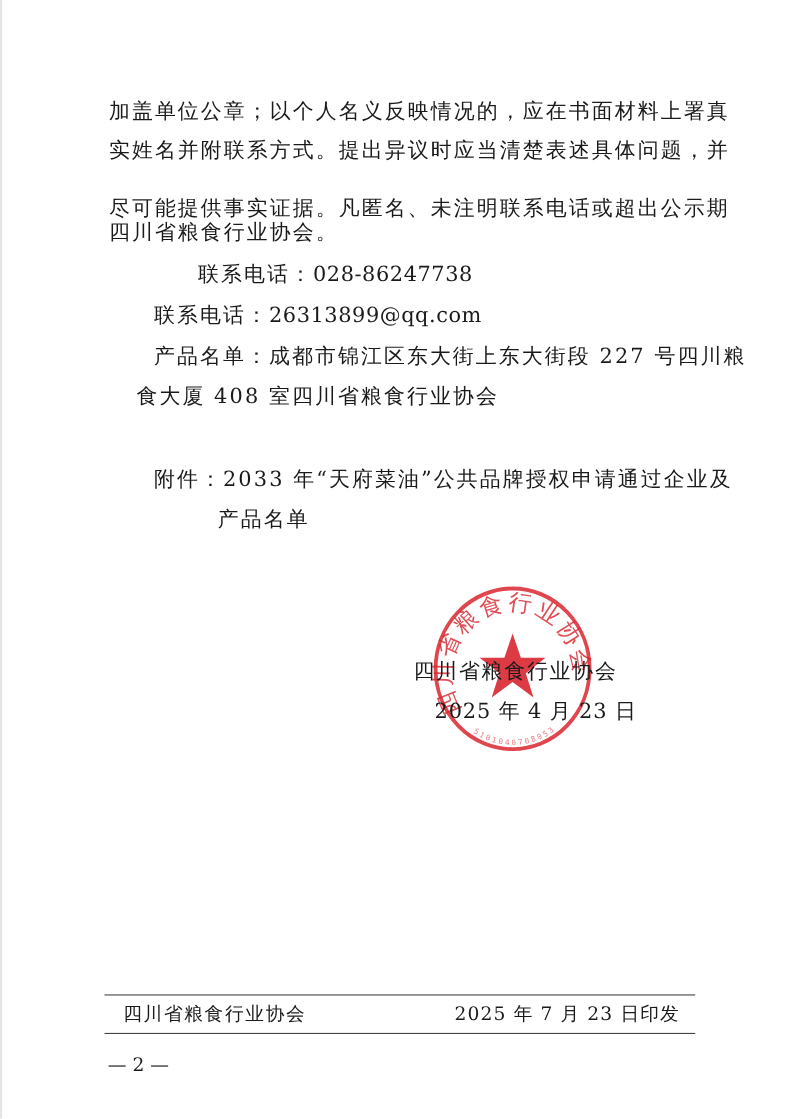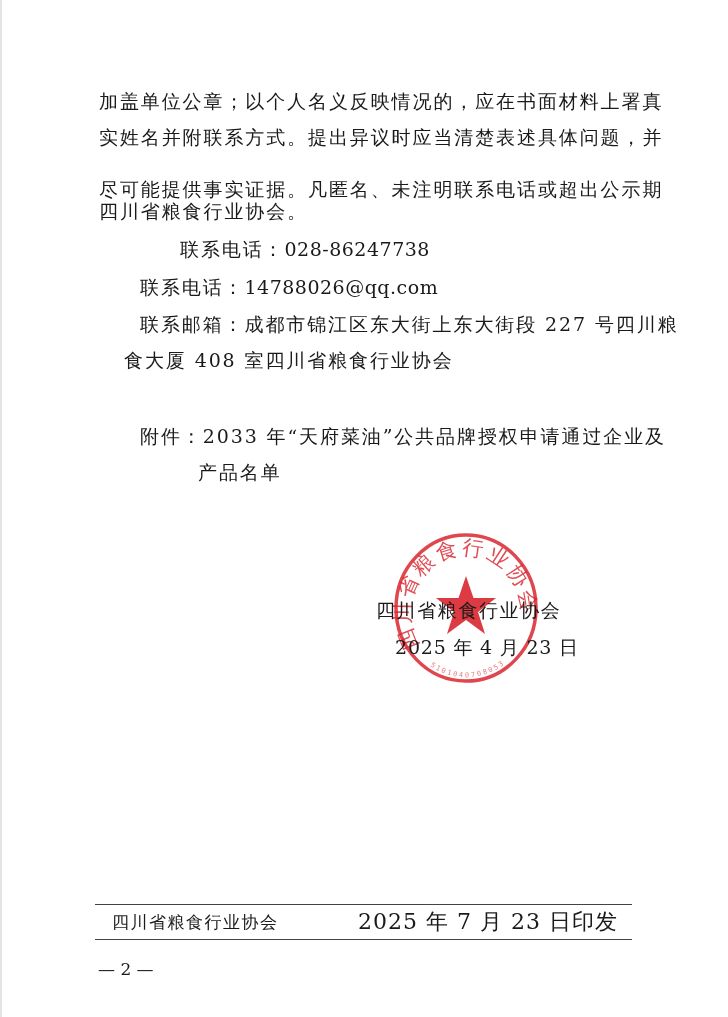--- a/index.html
+++ b/index.html
@@ -16,42 +16,42 @@
   }
   .body-para { left: 99px; width: 540px; }
   .num { letter-spacing: 0.5px; }
   .seal {
     position: absolute; left: 393px; top: 532px; width: 146px; height: 152px;
     pointer-events: none;
   }
   .signature { position: absolute; font-size: 19px; line-height: 24px; white-space: nowrap; letter-spacing: 1.6px; }
   .footer-rule { position: absolute; left: 95px; width: 537px; height: 1px; background: #444; }
   .footer-left { position: absolute; left: 112px; top: 911px; font-size: 17px; line-height: 22px; letter-spacing: 1.5px; }
-  .footer-right { position: absolute; right: 110px; top: 911px; font-size: 22px; line-height: 22px; letter-spacing: 1px; }
+  .footer-right { position: absolute; right: 110px; top: 911px; font-size: 17px; line-height: 22px; letter-spacing: 1px; }
   .page-num { position: absolute; left: 98px; top: 958px; font-size: 17px; line-height: 22px; }
 </style>
 </head>
 <body>
 
 <div class="page-edge"></div>
 
 <div>
   <div class="line body-para" style="top:89px;">加盖单位公章；以个人名义反映情况的，应在书面材料上署真</div>
   <div class="line body-para" style="top:125px;">实姓名并附联系方式。提出异议时应当清楚表述具体问题，并</div>
   <div class="line body-para" style="top:177px;text-align:center;">尽可能提供事实证据。凡匿名、未注明联系电话或超出公示期</div>
   <div class="line body-para" style="top:199px;">四川省粮食行业协会。</div>
 
   <div class="line" style="left:140px; top:237px;margin-left:40px;">
     <span>联系电话：</span><span class="num">028-86247738</span>
   </div>
   <div class="line" style="left:140px; top:275px;">
-    <span>联系电话：</span><span class="num">14788026@qq.com</span>
+    <span>联系电话：</span><span class="num">26313899@qq.com</span>
   </div>
   <div class="line" style="left:140px; top:312px;">
-    <span>联系邮箱：</span><span>成都市锦江区东大街上东大街段 227 号四川粮</span>
+    <span>产品名单：</span><span>成都市锦江区东大街上东大街段 227 号四川粮</span>
   </div>
   <div class="line" style="left:99px; top:348px;margin-left:25px;">食大厦 408 室四川省粮食行业协会</div>
 
   <div class="line" style="left:140px; top:424px;">
     <span>附件：</span><span>2033 年“天府菜油”公共品牌授权申请通过企业及</span>
   </div>
   <div class="line" style="left:198px; top:460px;text-align:center;">产品名单</div>
 </div>
 
 <svg class="seal" viewBox="0 0 146 152">

